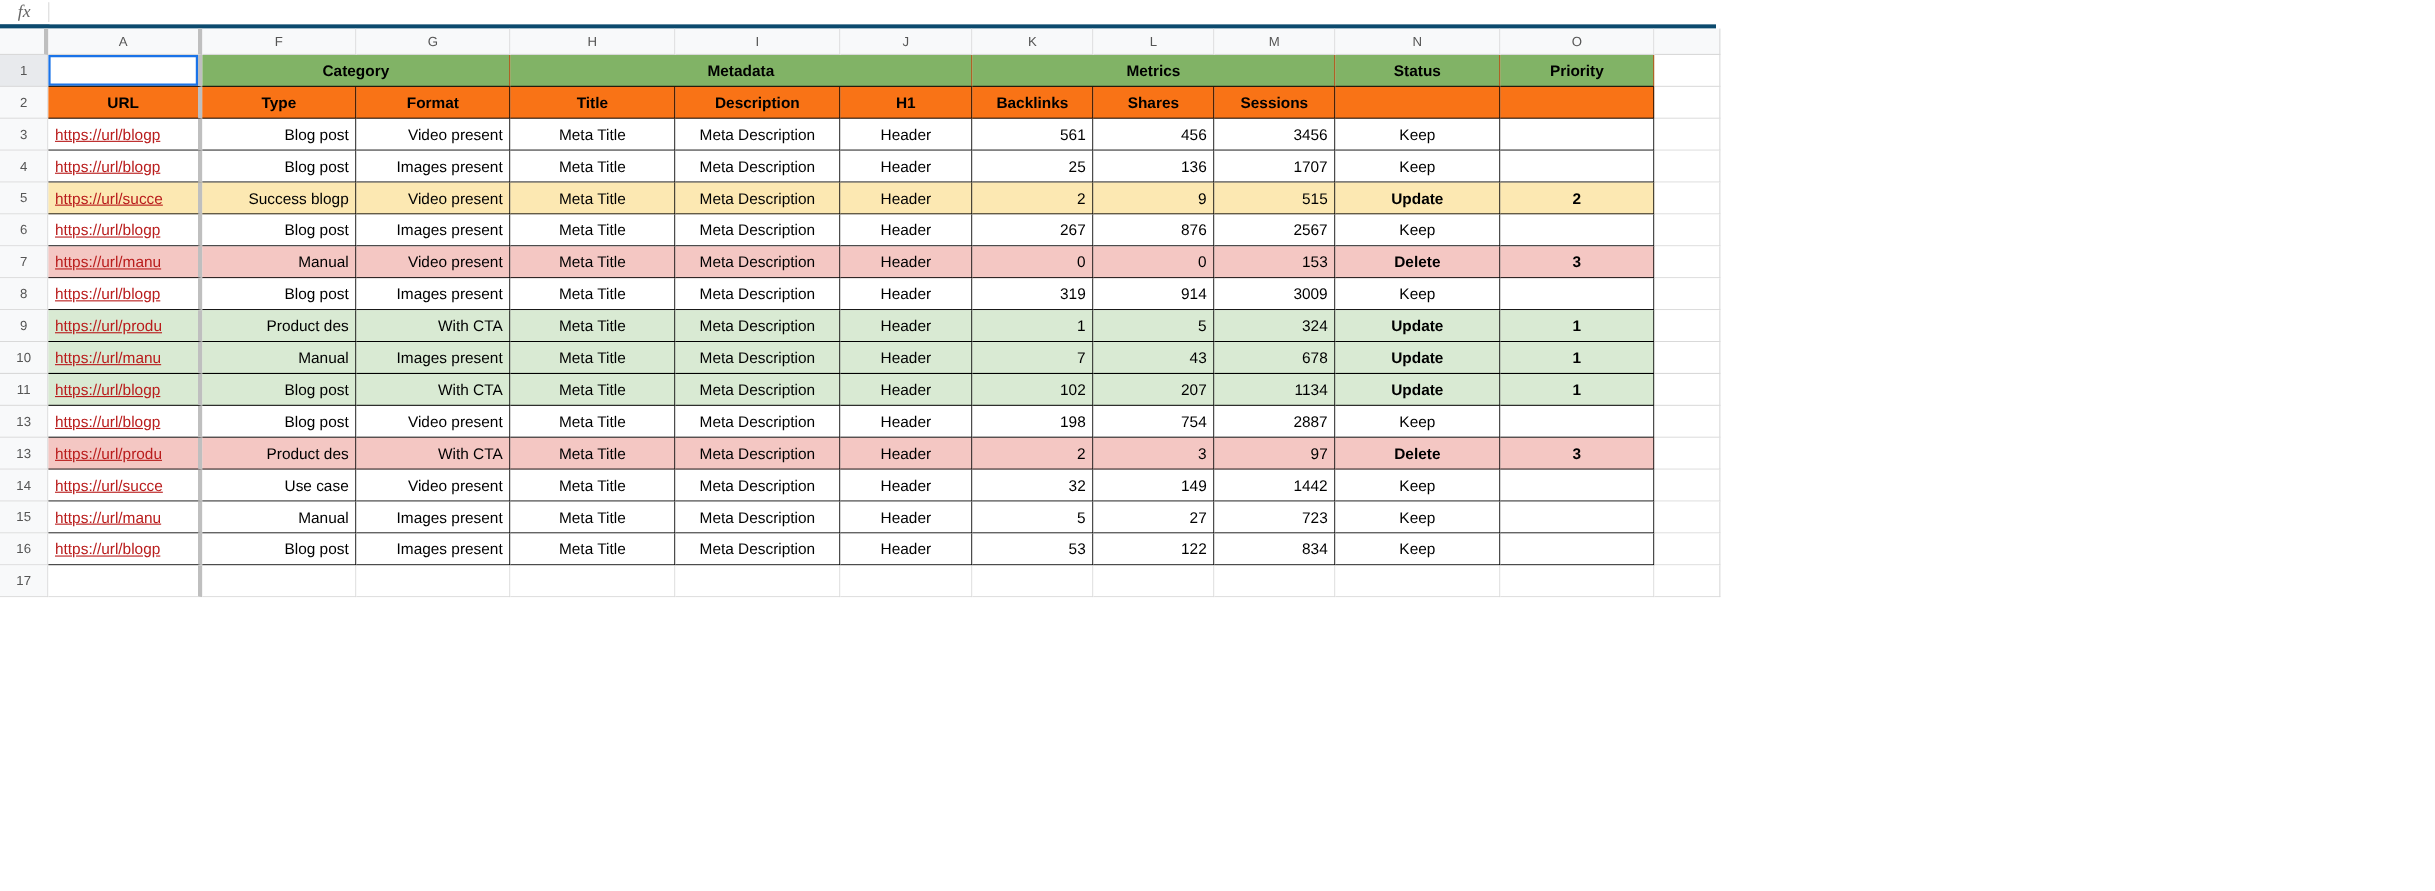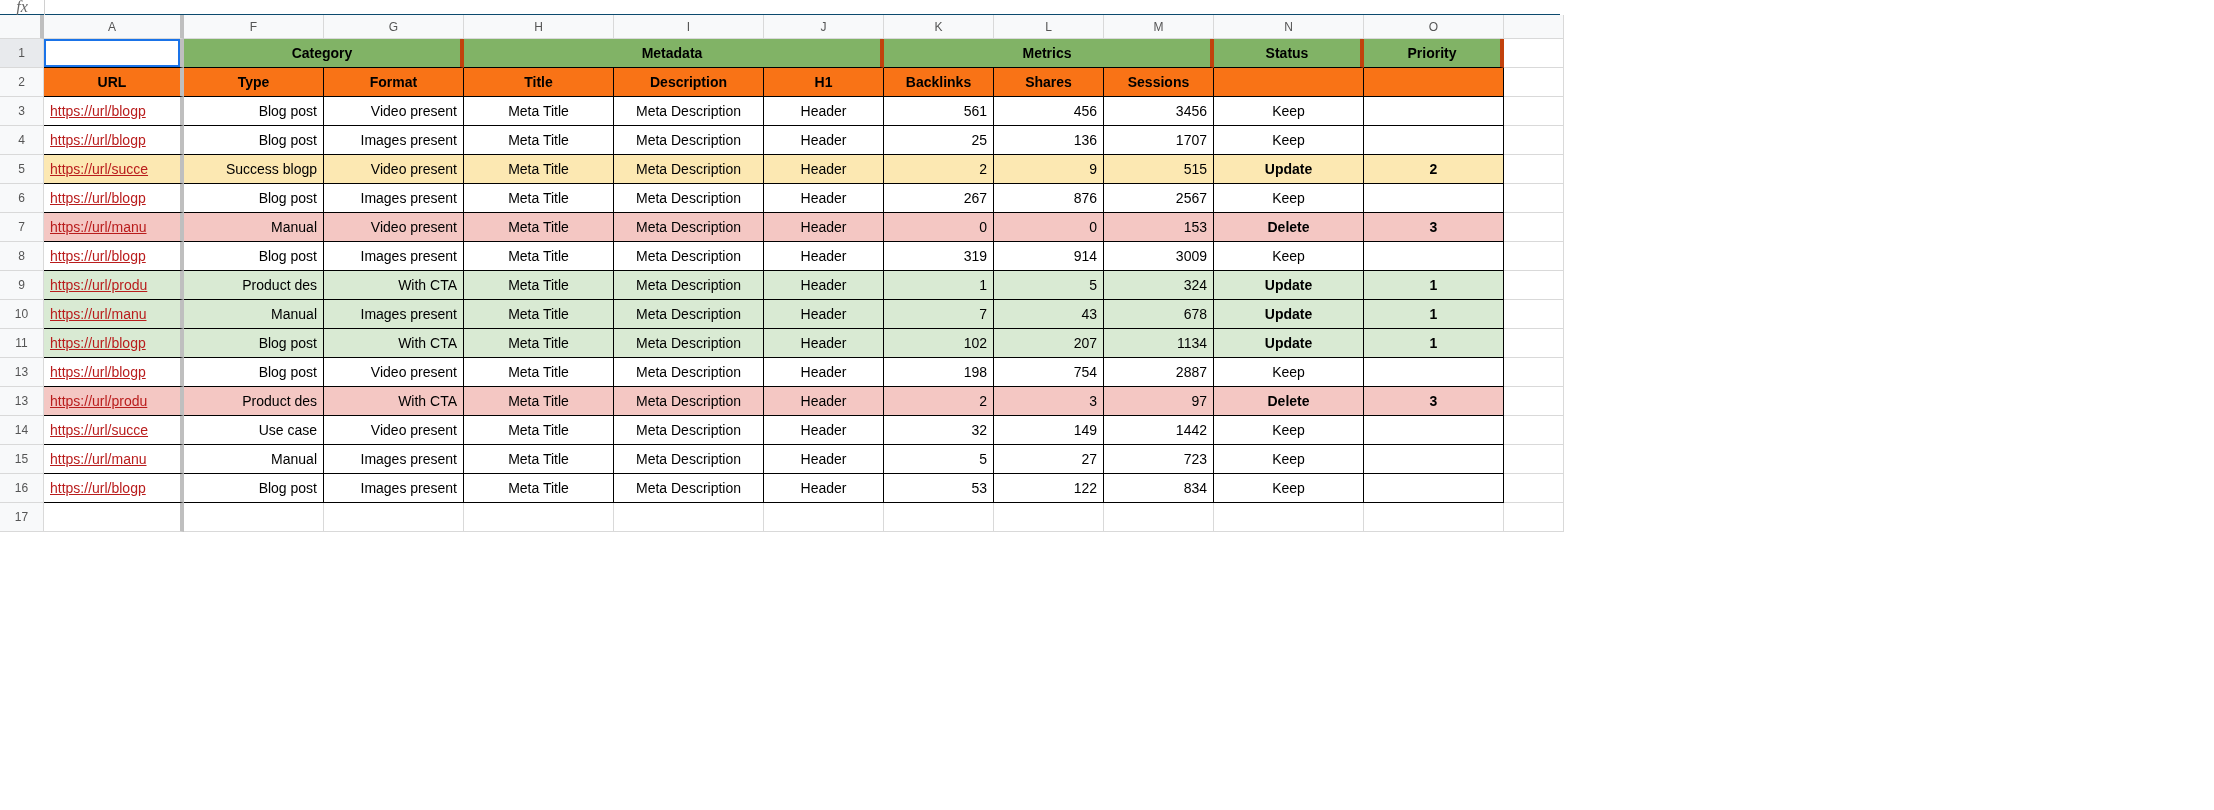--- a/index.html
+++ b/index.html
@@ -1,32 +1,32 @@
 <!DOCTYPE html>
 <html><head>
 <meta charset="utf-8">
 <style>
   * { box-sizing: border-box; }
   html,body { margin:0; padding:0; font-family: Arial, Helvetica, sans-serif; font-size:14px; color:#000; background:#fff; }
   .sheet { width:1560px; }
   
-  .formula-bar { display:flex; align-items:center; height:15px; border-bottom:1px solid #0c4a6e; }
+  .formula-bar { display:flex; align-items:center; height:26px; border-bottom:4px solid #0c4a6e; }
   .fx-label { width:44px; text-align:center; font-style:italic; color:#666; font-family: 'Times New Roman', serif; font-size:16px; }
   .fx-divider { width:1px; height:18px; background:#d0d0d0; }
   .fx-input { flex:1; height:100%; border:none; outline:none; padding:0 8px; font-size:14px; }
   
   .grid { display:grid; grid-template-columns: 44px 140px 140px 140px 150px 150px 120px 110px 110px 110px 150px 140px 60px; }
   .col-header, .row-header, .corner, .cell { border-right:1px solid #d9d9d9; border-bottom:1px solid #d9d9d9; display:flex; align-items:center; height:29px; overflow:hidden; white-space:nowrap; }
   .corner, .col-header, .row-header { background:#f8f9fa; color:#555; justify-content:center; font-size:12px; }
   .col-header { height:24px; }
   .corner { height:24px; }
   .row-header { justify-content:center; font-size:12px; color:#555; }
   .cell { padding:0 6px; background:#fff; }
   
-  .band { background:#81b366; font-weight:700; justify-content:center; border-right:4px solid #c2410c; border-bottom:1px solid #000; }
+  .band { background:#81b366; font-weight:700; justify-content:center; border-right:1px solid #c2410c; border-bottom:1px solid #000; }
   
   .hdr { font-weight:700; justify-content:center; border-right:1px solid #000; border-bottom:1px solid #000; background:#f97316; }
   
   .data { border-right:1px solid #000; border-bottom:1px solid #000; }
   .data.right { justify-content:flex-end; }
   .data.center { justify-content:center; }
   .data.link a { color:#b91c1c; text-decoration:underline; }
   
   .bg-yellow { background:#fce8b2; }
   .bg-red    { background:#f4c7c3; }

